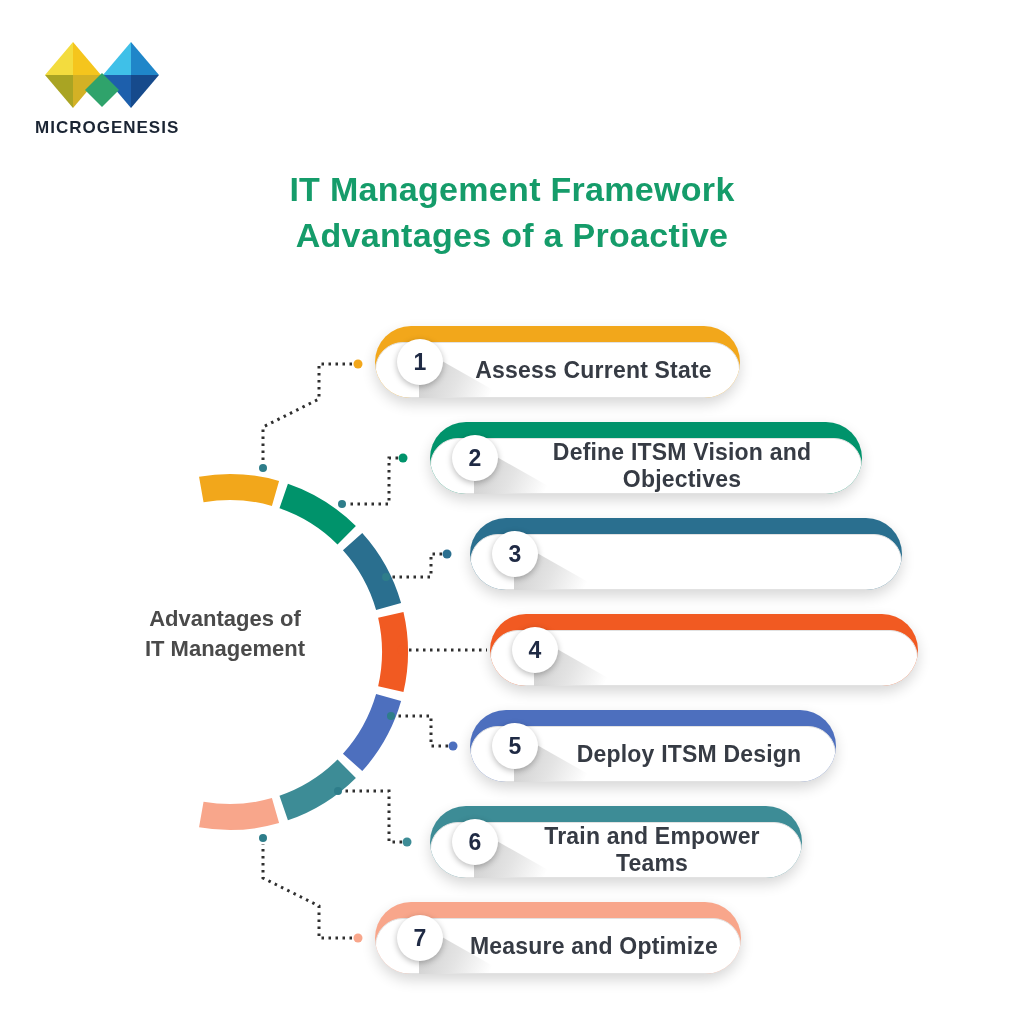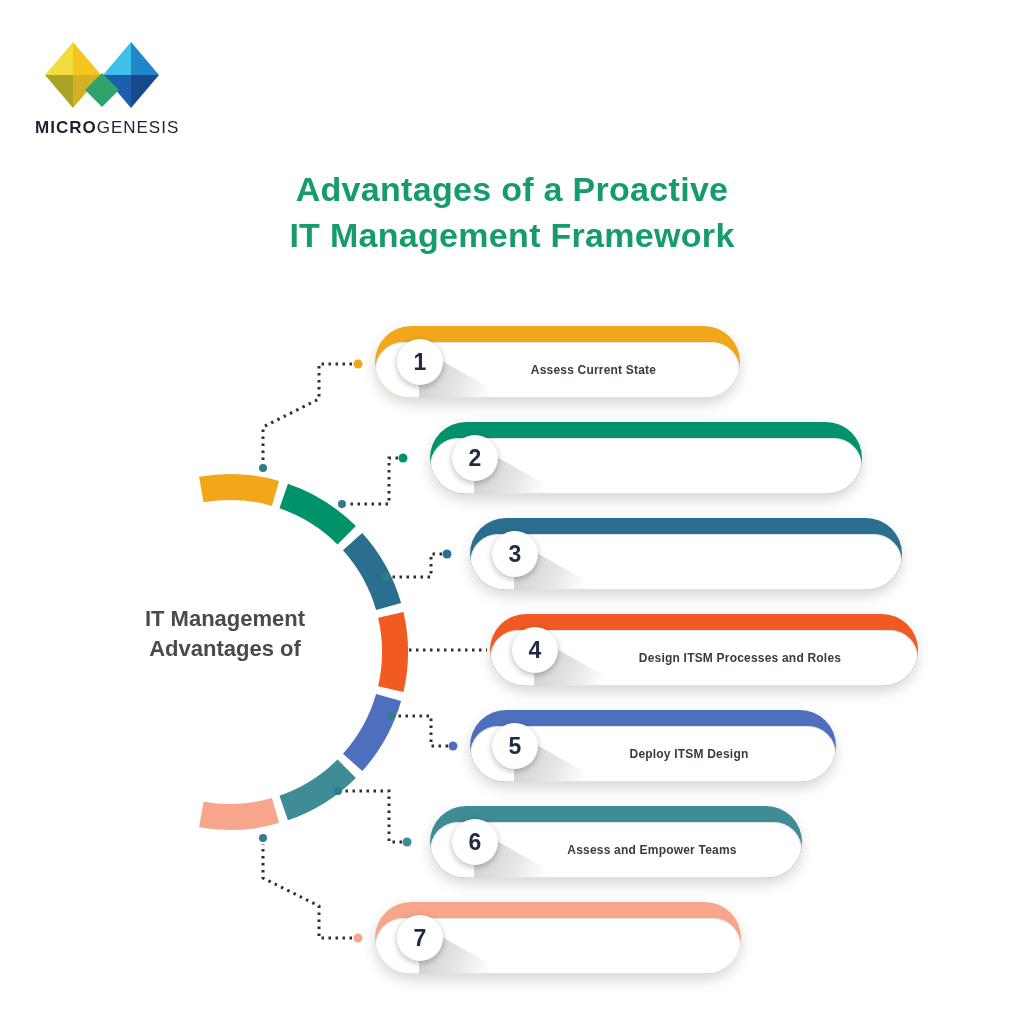--- a/index.html
+++ b/index.html
@@ -5,21 +5,21 @@
   html,body{margin:0;padding:0;background:#ffffff;}
   .stage{
     position:relative;width:1024px;height:1024px;background:#ffffff;overflow:hidden;
     font-family:"Liberation Sans","DejaVu Sans",sans-serif;
   }
   
   .logo{position:absolute;left:35px;top:36px;width:150px;}
   .logo svg{display:block;}
   .logo-text{margin-top:4px;font-size:17px;letter-spacing:1px;color:#1A2433;}
   .logo-text .p1{font-weight:600;}
-  .logo-text .p2{font-weight:400;}
+  .logo-text .p2{font-weight:700;}
   
   .title{position:absolute;left:0;top:166px;width:1024px;text-align:center;
     font-weight:700;font-size:34px;line-height:46px;letter-spacing:.3px;}
   
   .center-label{position:absolute;left:100px;top:604px;width:250px;text-align:center;
     font-weight:700;font-size:22px;line-height:30px;color:#4A4A4A;}
   
   .overlay{position:absolute;left:0;top:0;width:1024px;height:1024px;pointer-events:none;}
   .arcseg{fill:none;stroke-width:26;stroke-linecap:butt;}
   .dotline{fill:none;stroke:#2F2F2F;stroke-width:3;stroke-dasharray:2.5 4.5;}
@@ -30,21 +30,21 @@
     border:1px solid #E2E2E2;border-radius:28px;box-sizing:border-box;}
   .fold{position:absolute;left:44px;top:22px;width:96px;height:50px;z-index:1;
     background:linear-gradient(115deg,#c9c9c9 0%,#e4e4e4 45%,rgba(230,230,230,0) 78%);
     clip-path:polygon(0 0,92% 100%,0 100%);}
   .num{position:absolute;left:22px;top:13px;width:46px;height:46px;border-radius:50%;
     background:#ffffff;box-shadow:0 2px 6px rgba(0,0,0,.28);z-index:2;
     display:flex;align-items:center;justify-content:center;
     font-size:23px;font-weight:700;color:#1F2A44;}
   .plabel{position:absolute;left:84px;right:12px;top:16px;bottom:0;z-index:2;
     display:flex;align-items:center;justify-content:center;text-align:center;
-    font-size:12px;font-weight:700;color:#363B44;letter-spacing:.2px;}
+    font-size:23px;font-weight:700;color:#363B44;letter-spacing:.2px;}
   .pill-1{left:375px;top:326px;width:365px;}
   .pill-2{left:430px;top:422px;width:432px;}
   .pill-3{left:470px;top:518px;width:432px;}
   .pill-4{left:490px;top:614px;width:428px;}
   .pill-5{left:470px;top:710px;width:366px;}
   .pill-6{left:430px;top:806px;width:372px;}
   .pill-7{left:375px;top:902px;width:366px;}
 </style>
 </head>
 <body>
@@ -62,27 +62,27 @@
       <polygon points="68,39 96,39 96,72" style="fill: rgb(29, 95, 172);"></polygon>
       <polygon points="96,39 124,39 96,72" style="fill: rgb(22, 74, 140);"></polygon>
       <polygon points="67,37 84,54 67,71 50,54" style="fill: rgb(47, 163, 107);"></polygon>
     </svg>
     <div class="logo-text">
       <span class="p1">MICRO</span><span class="p2">GENESIS</span>
     </div>
   </div>
 
   <div class="title" style="color: rgb(21, 156, 106);">
+    <div>IT Management Framework</div>
     <div>Advantages of a Proactive</div>
-    <div>IT Management Framework</div>
   </div>
 
   <div class="center-label">
+    <div>Advantages of</div>
     <div>IT Management</div>
-    <div>Advantages of</div>
   </div>
 
   <svg class="overlay" width="1024" height="1024" viewBox="0 0 1024 1024">
 
     <path class="arcseg" d="M 201.3 489.5 A 165 165 0 0 1 275.5 493.4" style="stroke: rgb(242, 167, 27);"></path>
     <path class="arcseg" d="M 283.7 496.0 A 165 165 0 0 1 346.7 535.3" style="stroke: rgb(0, 147, 107);"></path>
     <path class="arcseg" d="M 352.6 541.6 A 165 165 0 0 1 388.6 606.5" style="stroke: rgb(42, 111, 143);"></path>
     <path class="arcseg" d="M 390.8 614.9 A 165 165 0 0 1 390.8 689.1" style="stroke: rgb(241, 90, 34);"></path>
     <path class="arcseg" d="M 388.6 697.5 A 165 165 0 0 1 352.6 762.4" style="stroke: rgb(77, 111, 190);"></path>
     <path class="arcseg" d="M 346.7 768.7 A 165 165 0 0 1 283.7 808.0" style="stroke: rgb(61, 140, 150);"></path>
@@ -120,58 +120,59 @@
       </div>
     <div class="plabel">Assess Current State</div>
   </div>
 
   <div class="pill pill-2" style="background-color: rgb(0, 147, 107);">
     <div class="pill-white"></div>
     <div class="fold"></div>
     <div class="num">
         <span>2</span>
       </div>
+    <div class="plabel">Define ITSM Vision and Objectives</div>
   </div>
 
   <div class="pill pill-3" style="background-color: rgb(42, 111, 143);">
     <div class="pill-white"></div>
     <div class="fold"></div>
     <div class="num">
         <span>3</span>
       </div>
   </div>
 
   <div class="pill pill-4" style="background-color: rgb(241, 90, 34);">
     <div class="pill-white"></div>
     <div class="fold"></div>
     <div class="num">
         <span>4</span>
       </div>
-    <div class="plabel">Design ITSM Processes and Roles</div>
   </div>
 
   <div class="pill pill-5" style="background-color: rgb(77, 111, 190);">
     <div class="pill-white"></div>
     <div class="fold"></div>
     <div class="num">
         <span>5</span>
       </div>
     <div class="plabel">Deploy ITSM Design</div>
   </div>
 
   <div class="pill pill-6" style="background-color: rgb(61, 140, 150);">
     <div class="pill-white"></div>
     <div class="fold"></div>
     <div class="num">
         <span>6</span>
       </div>
-    <div class="plabel">Assess and Empower Teams</div>
+    <div class="plabel">Train and Empower Teams</div>
   </div>
 
   <div class="pill pill-7" style="background-color: rgb(248, 166, 139);">
     <div class="pill-white"></div>
     <div class="fold"></div>
     <div class="num">
         <span>7</span>
       </div>
+    <div class="plabel">Measure and Optimize</div>
   </div>
 
 </div>
 
 </body></html>

